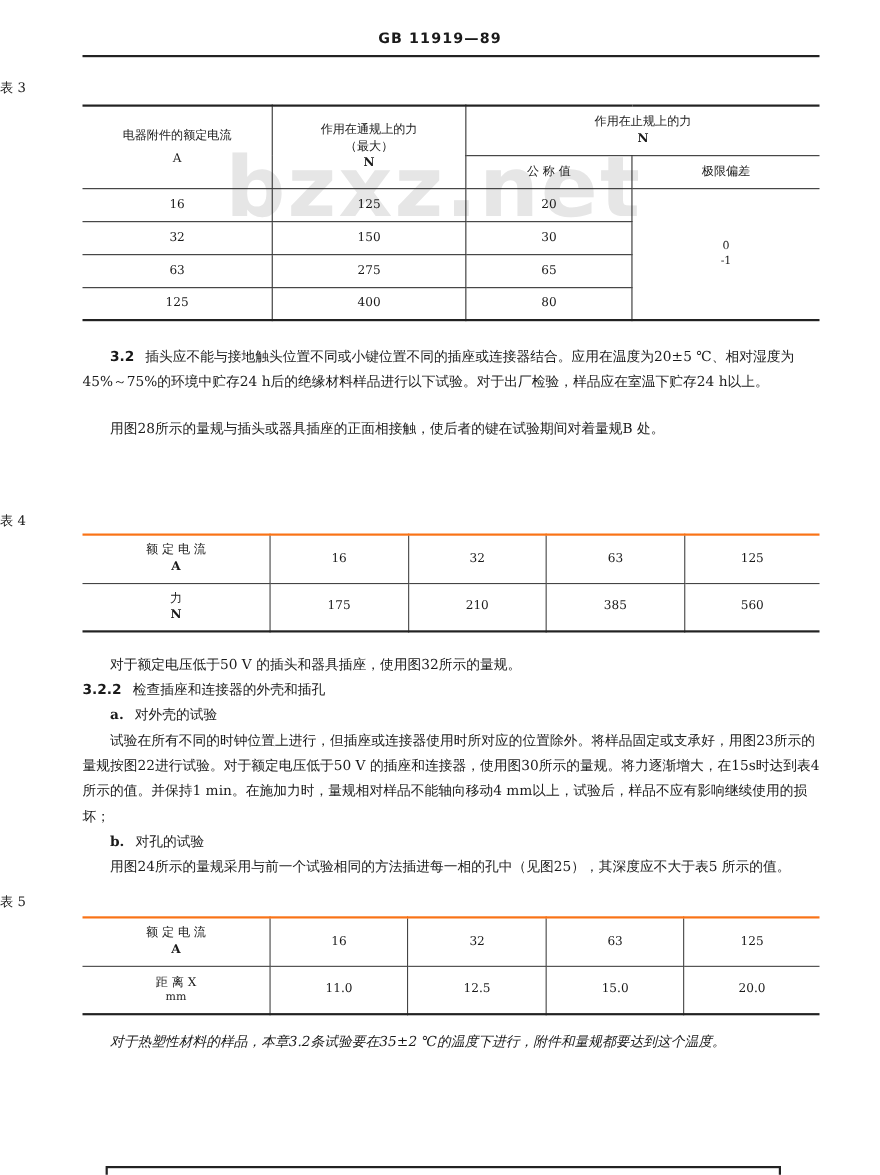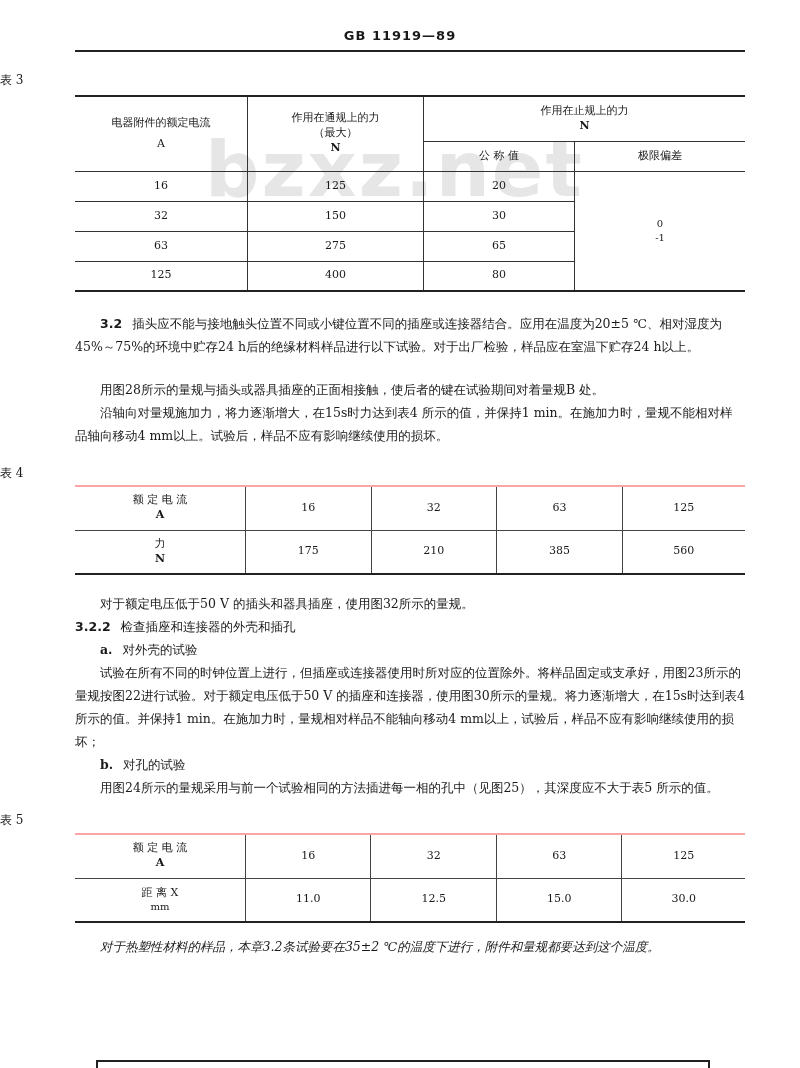--- a/index.html
+++ b/index.html
@@ -11,21 +11,21 @@
   .hr { height:0; border-top:2px solid #222; }
   .cap { width:800px; left:0; font-size:12px; }
   .watermark { left:205px; top:132px; font-family:"DejaVu Sans", sans-serif; font-weight:bold;
                font-size:76px; color:#e6e6e6; letter-spacing:2px; z-index:0; line-height:1; }
   table { border-collapse:collapse; position:absolute; z-index:1; font-size:11px; }
   td { text-align:center; vertical-align:middle; padding:0; line-height:1.35; }
   .t3 { left:75px; top:95px; width:670px; border-top:2px solid #222; border-bottom:2px solid #222; }
   .t3 td { border:1px solid #333; }
   .t3 tr td:first-child { border-left:none; }
   .t3 tr td:last-child { border-right:none; }
-  .t45 { left:75px; width:670px; border-top:2px solid #fca5a5; border-bottom:2px solid #222; }
+  .t45 { left:75px; width:670px; border-top:2px solid #f97316; border-bottom:2px solid #222; }
   .t45 td { border:1px solid #444; }
   .t45 tr td:first-child { border-left:none; width:170px; }
   .t45 tr td:last-child { border-right:none; }
   .para { left:75px; width:670px; font-size:12.5px; line-height:23px; }
   .indent { text-indent:2em; }
   .sec { font-family:"DejaVu Sans", sans-serif; font-weight:bold; margin-right:10px; }
   .sub { padding-left:2em; }
   .footer-box { left:96px; top:1060px; width:610px; height:20px; border:2px solid #222; }
 </style>
 </head>
@@ -85,21 +85,20 @@
   </tr>
 </tbody>
   </table>
 
 <div class="abs para indent" style="top:312px;">
   <span class="sec">3.2</span><span>插头应不能与接地触头位置不同或小键位置不同的插座或连接器结合。应用在温度为20±5 ℃、相对湿度为45%～75%的环境中贮存24 h后的绝缘材料样品进行以下试验。对于出厂检验，样品应在室温下贮存24 h以上。</span>
 </div>
 
 <div class="abs para" style="top:378px;">
   <div class="indent">用图28所示的量规与插头或器具插座的正面相接触，使后者的键在试验期间对着量规B 处。</div>
-  <div class="indent">沿轴向对量规施加力，将力逐渐增大，在15s时力达到表4 所示的值，并保持1 min。在施加力时，量规不能相对样品轴向移动4 mm以上。试验后，样品不应有影响继续使用的损坏。</div>
 </div>
 
 <div class="abs cap" style="top:465px;">表 4</div>
 
 <table class="t45" style="top:485px;">
   <tbody>
       <tr style="height:44px;">
     <td>
       <div>额  定  电  流</div>
       <div style="font-weight:bold;">A</div>
@@ -147,20 +146,20 @@
     <td>125</td>
   </tr>
   <tr style="height:44px;">
     <td>
       <div>距  离  X</div>
       <div style="font-size:10px;">mm</div>
     </td>
     <td>11.0</td>
     <td>12.5</td>
     <td>15.0</td>
-    <td>30.0</td>
+    <td>20.0</td>
   </tr>
 </tbody>
   </table>
 
 <div class="abs para indent" style="top:935px;font-style:italic;">对于热塑性材料的样品，本章3.2条试验要在35±2 ℃的温度下进行，附件和量规都要达到这个温度。</div>
 
 <div class="abs footer-box"></div>
 
 </body></html>

